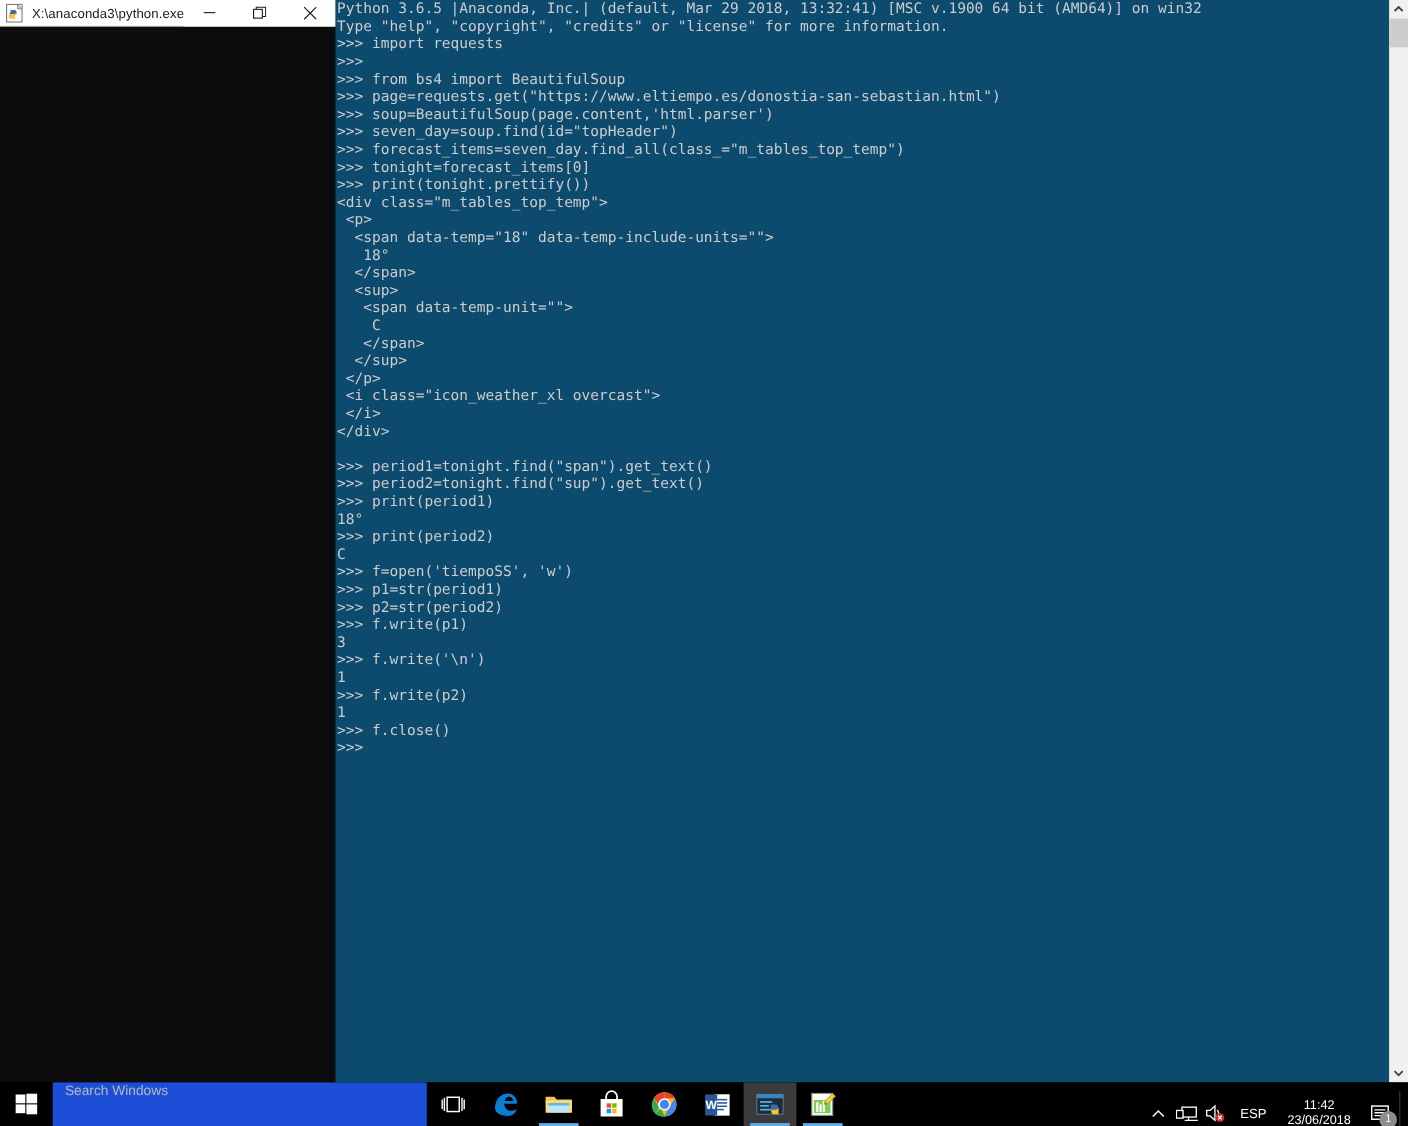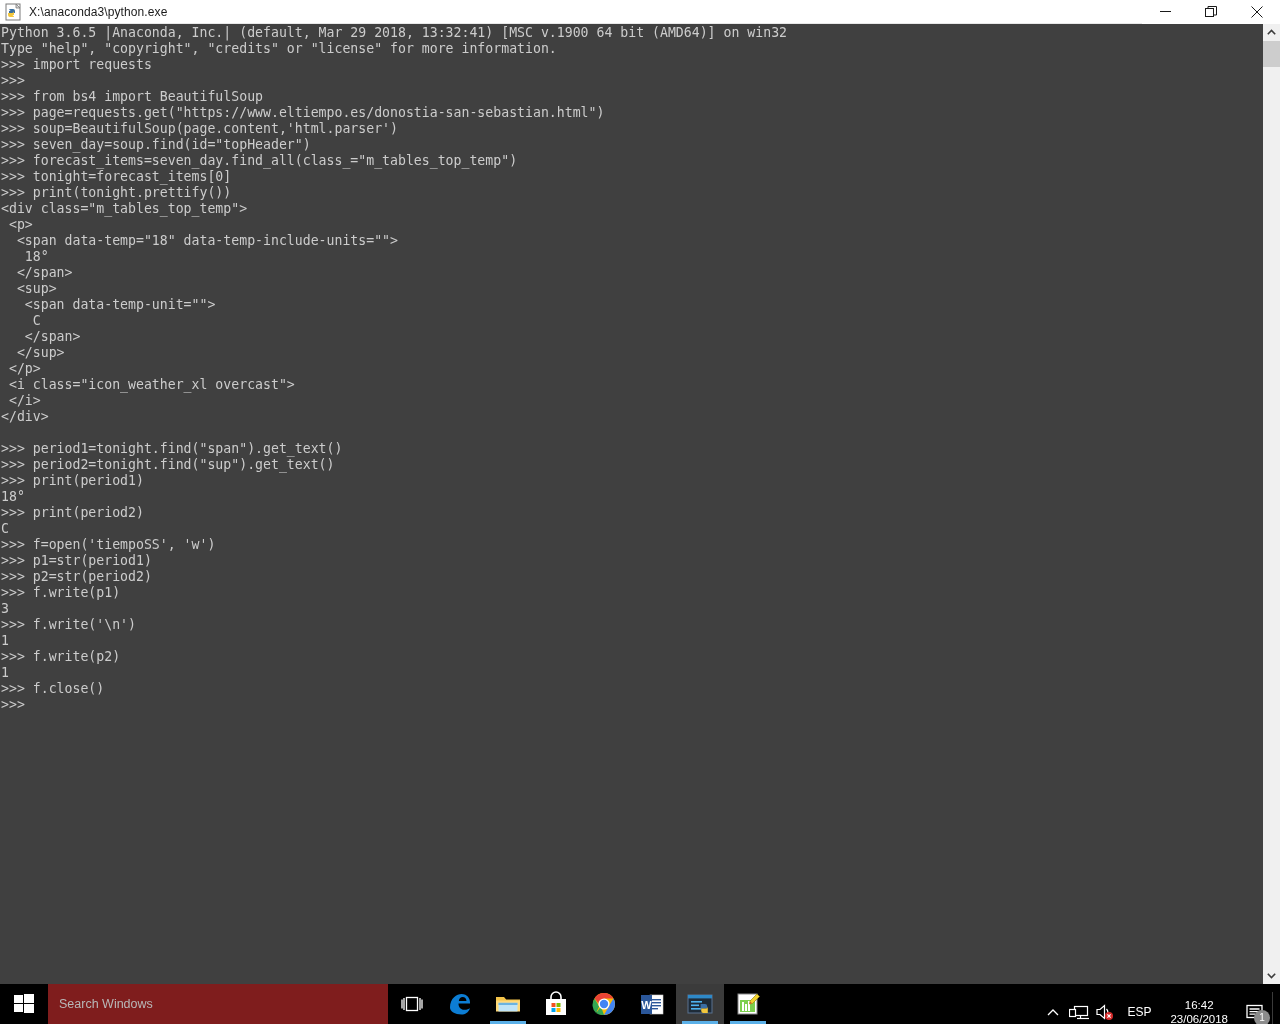--- a/index.html
+++ b/index.html
@@ -8,21 +8,21 @@
     overflow:hidden;
     background:#000;
     font-family:"Liberation Sans", sans-serif;
   }
 
   
   #app-window {
     position:absolute; left:0; top:0;
     width:1280px; height:984px;
     background:#0c0c0c;
-    display:flex; flex-direction:column;
+    display:flex; flex-direction:row;
   }
 
   
   #title-bar {
     height:24px; background:#ffffff;
     display:flex; align-items:center;
     flex:0 0 24px;
     position:relative;
     border-bottom:1px solid #e8e8e8;
   }
@@ -40,21 +40,21 @@
   }
   .win-ctrl {
     width:46px; height:24px;
     display:flex; align-items:center; justify-content:center;
     background:#ffffff;
   }
 
   
   #console-area {
     flex:1 1 auto; position:relative;
-    background:#404040; overflow:hidden;
+    background:#0c4a6e; overflow:hidden;
     display:flex;
   }
   #console-text {
     flex:1 1 auto;
     color:#cccccc;
     font-family:"DejaVu Sans Mono","Liberation Mono",monospace;
     font-size:13.2px;
     line-height:16px;
     white-space:pre;
     padding:1px 0 0 1px;
@@ -88,22 +88,22 @@
     background:#000000;
     display:flex; align-items:center;
   }
   #start-button {
     width:48px; height:40px;
     display:flex; align-items:center; justify-content:center;
     flex:0 0 48px;
   }
   #search-box {
     width:340px; height:40px; flex:0 0 340px;
-    background:#7f1d1d;
-    display:flex; align-items:center;
+    background:#1d4ed8;
+    display:flex; align-items:flex-start;
     padding-left:11px;
   }
   #search-placeholder {
     font-size:12.5px; color:#b8b8b8;
     font-family:"Liberation Sans", sans-serif;
   }
   #task-view-button {
     width:48px; height:40px; flex:0 0 48px;
     display:flex; align-items:center; justify-content:center;
   }
@@ -389,21 +389,21 @@
         <path d="M2 6.5 h3 L9.5 2.5 v13 L5 11.5 H2 Z" fill="none" stroke="#ffffff" stroke-width="1.2"></path>
         <path d="M11.5 6 a4.5 4.5 0 0 1 0 6" fill="none" stroke="#ffffff" stroke-width="1.2"></path>
         <circle cx="14" cy="13" r="4" fill="#d42b2b"></circle>
         <path d="M12.4 11.4 L15.6 14.6 M15.6 11.4 L12.4 14.6" stroke="#ffffff" stroke-width="1.2"></path>
       </svg>
     </div>
 
     <div id="tray-lang">ESP</div>
 
     <div id="tray-clock">
-      <span>16:42</span>
+      <span>11:42</span>
       <span>23/06/2018</span>
     </div>
 
     <div id="notification-area">
       <svg width="19" height="17" viewBox="0 0 19 17">
         <rect x="1" y="1.5" width="15" height="12" fill="none" stroke="#ffffff" stroke-width="1.3"></rect>
         <path d="M3.5 5 h10 M3.5 7.6 h10 M3.5 10.2 h6" stroke="#ffffff" stroke-width="1.3"></path>
       </svg>
       <span id="notification-badge">1</span>
     </div>

